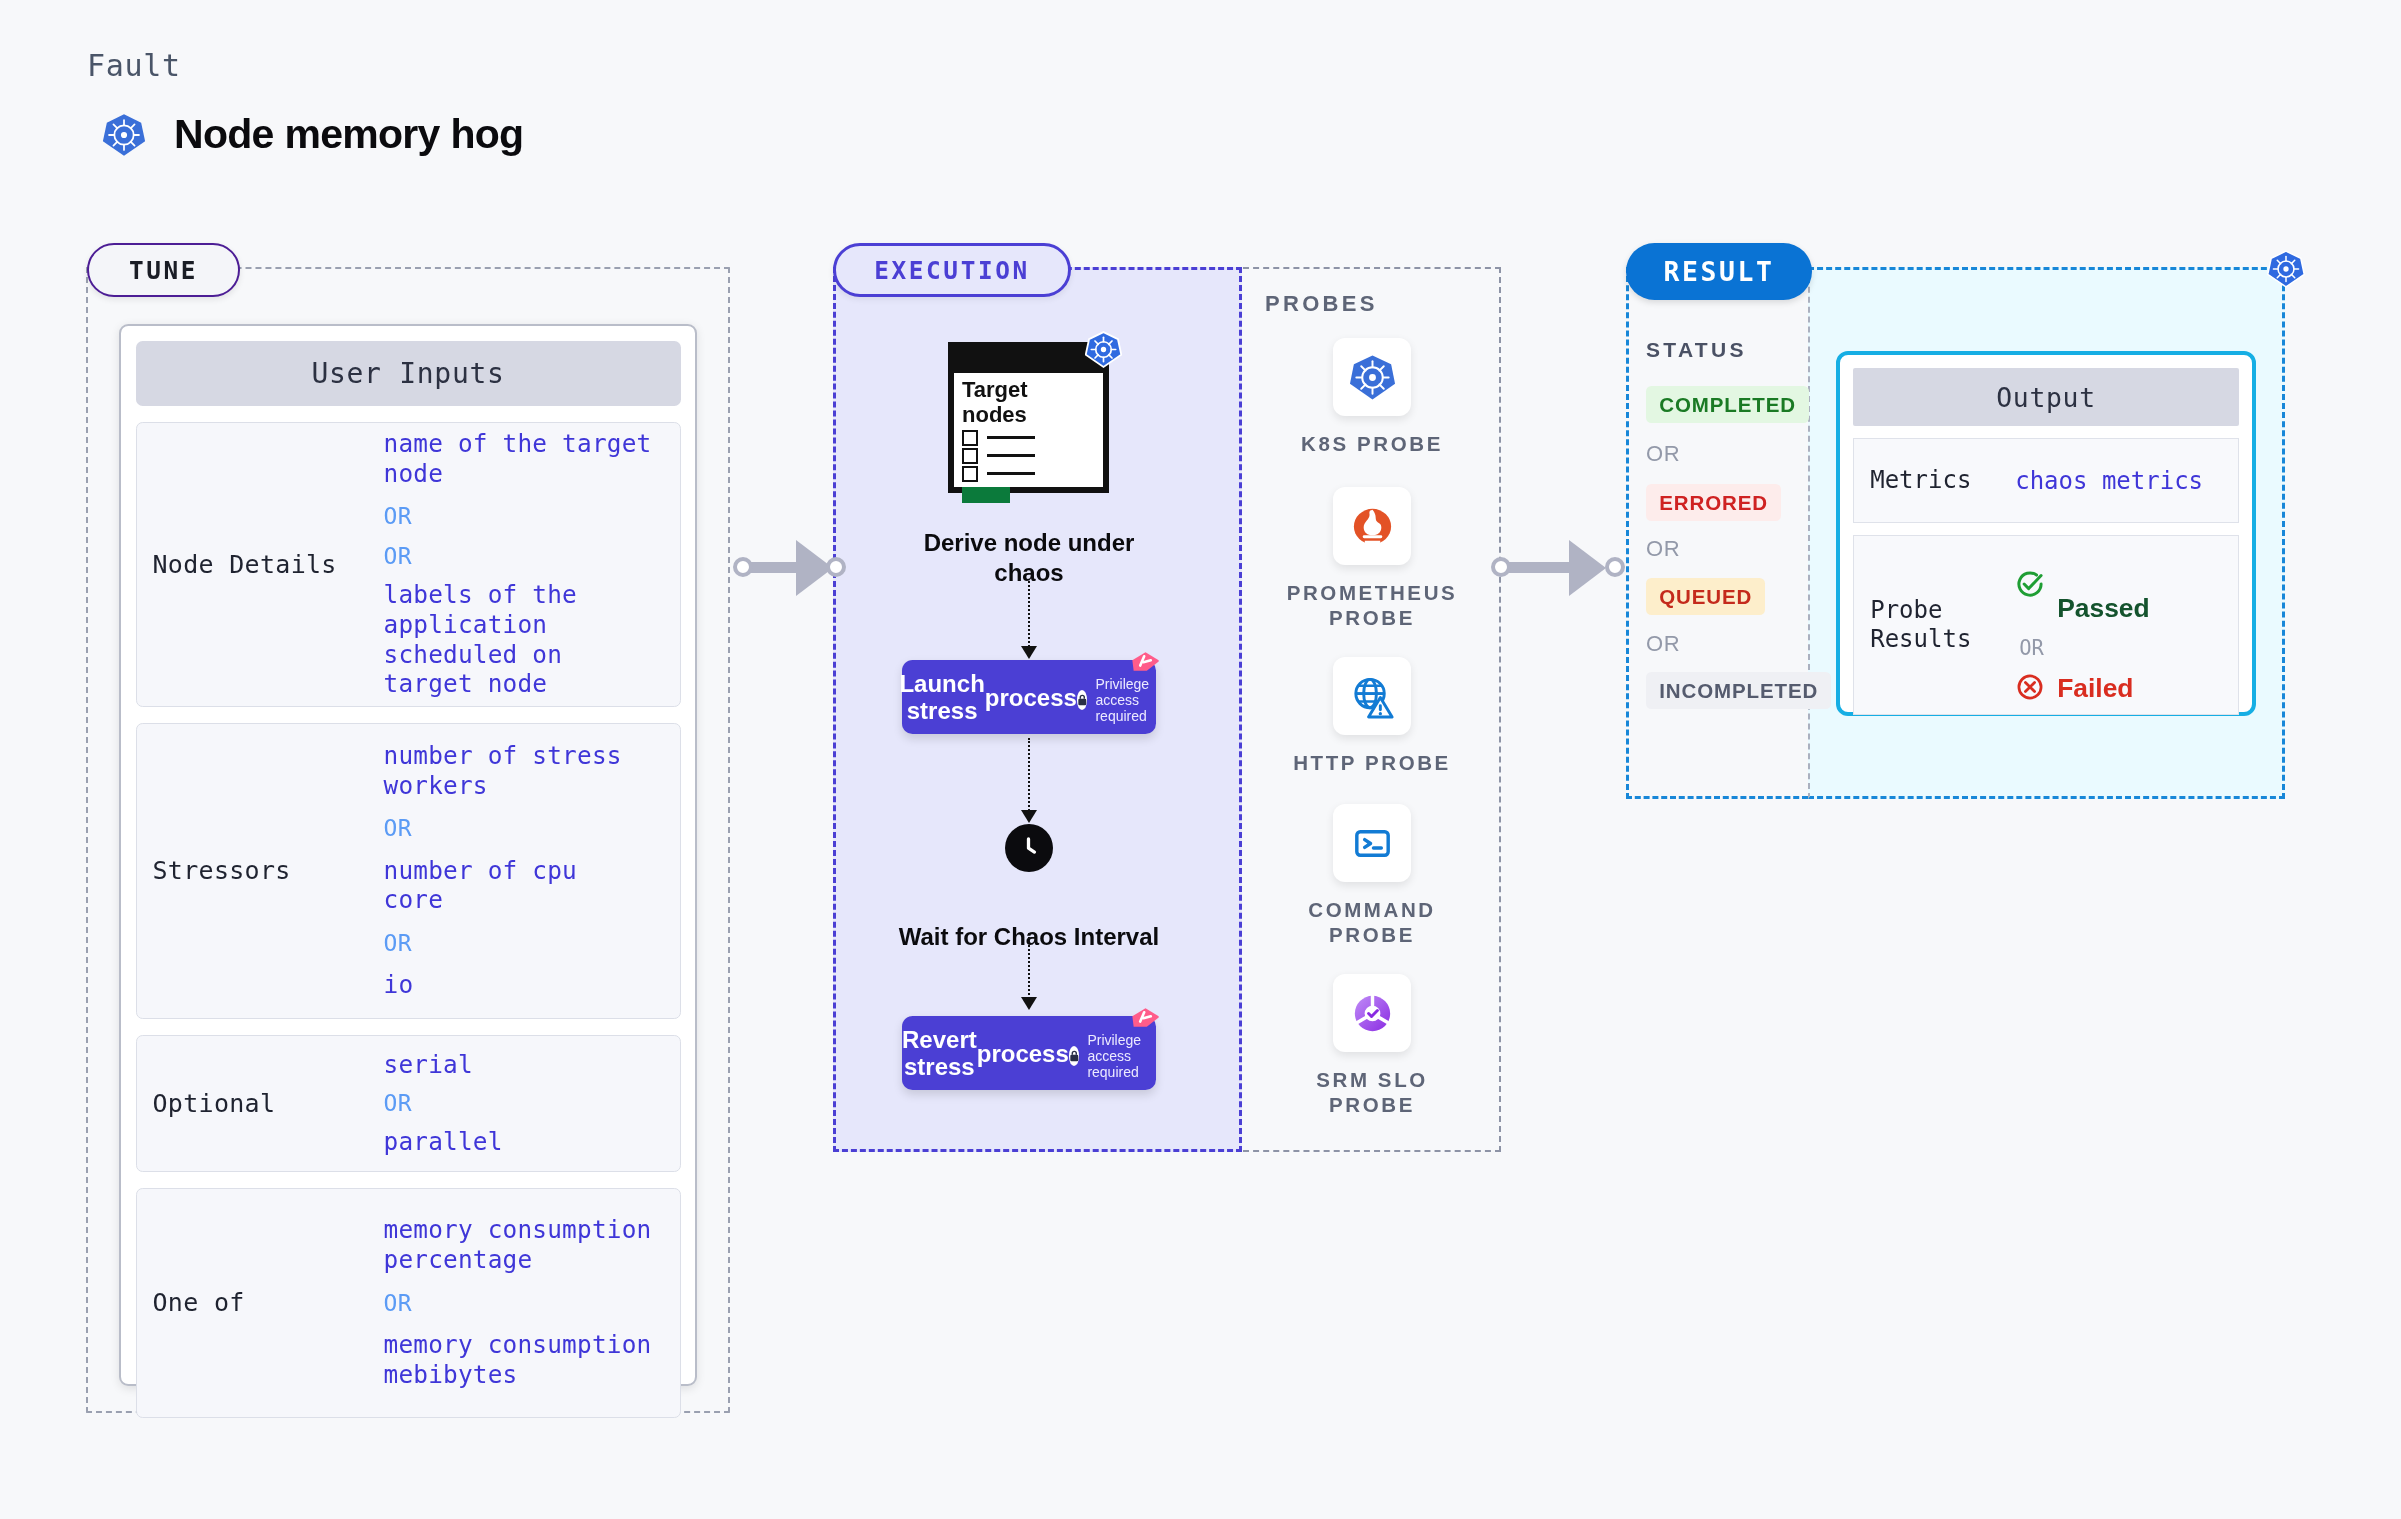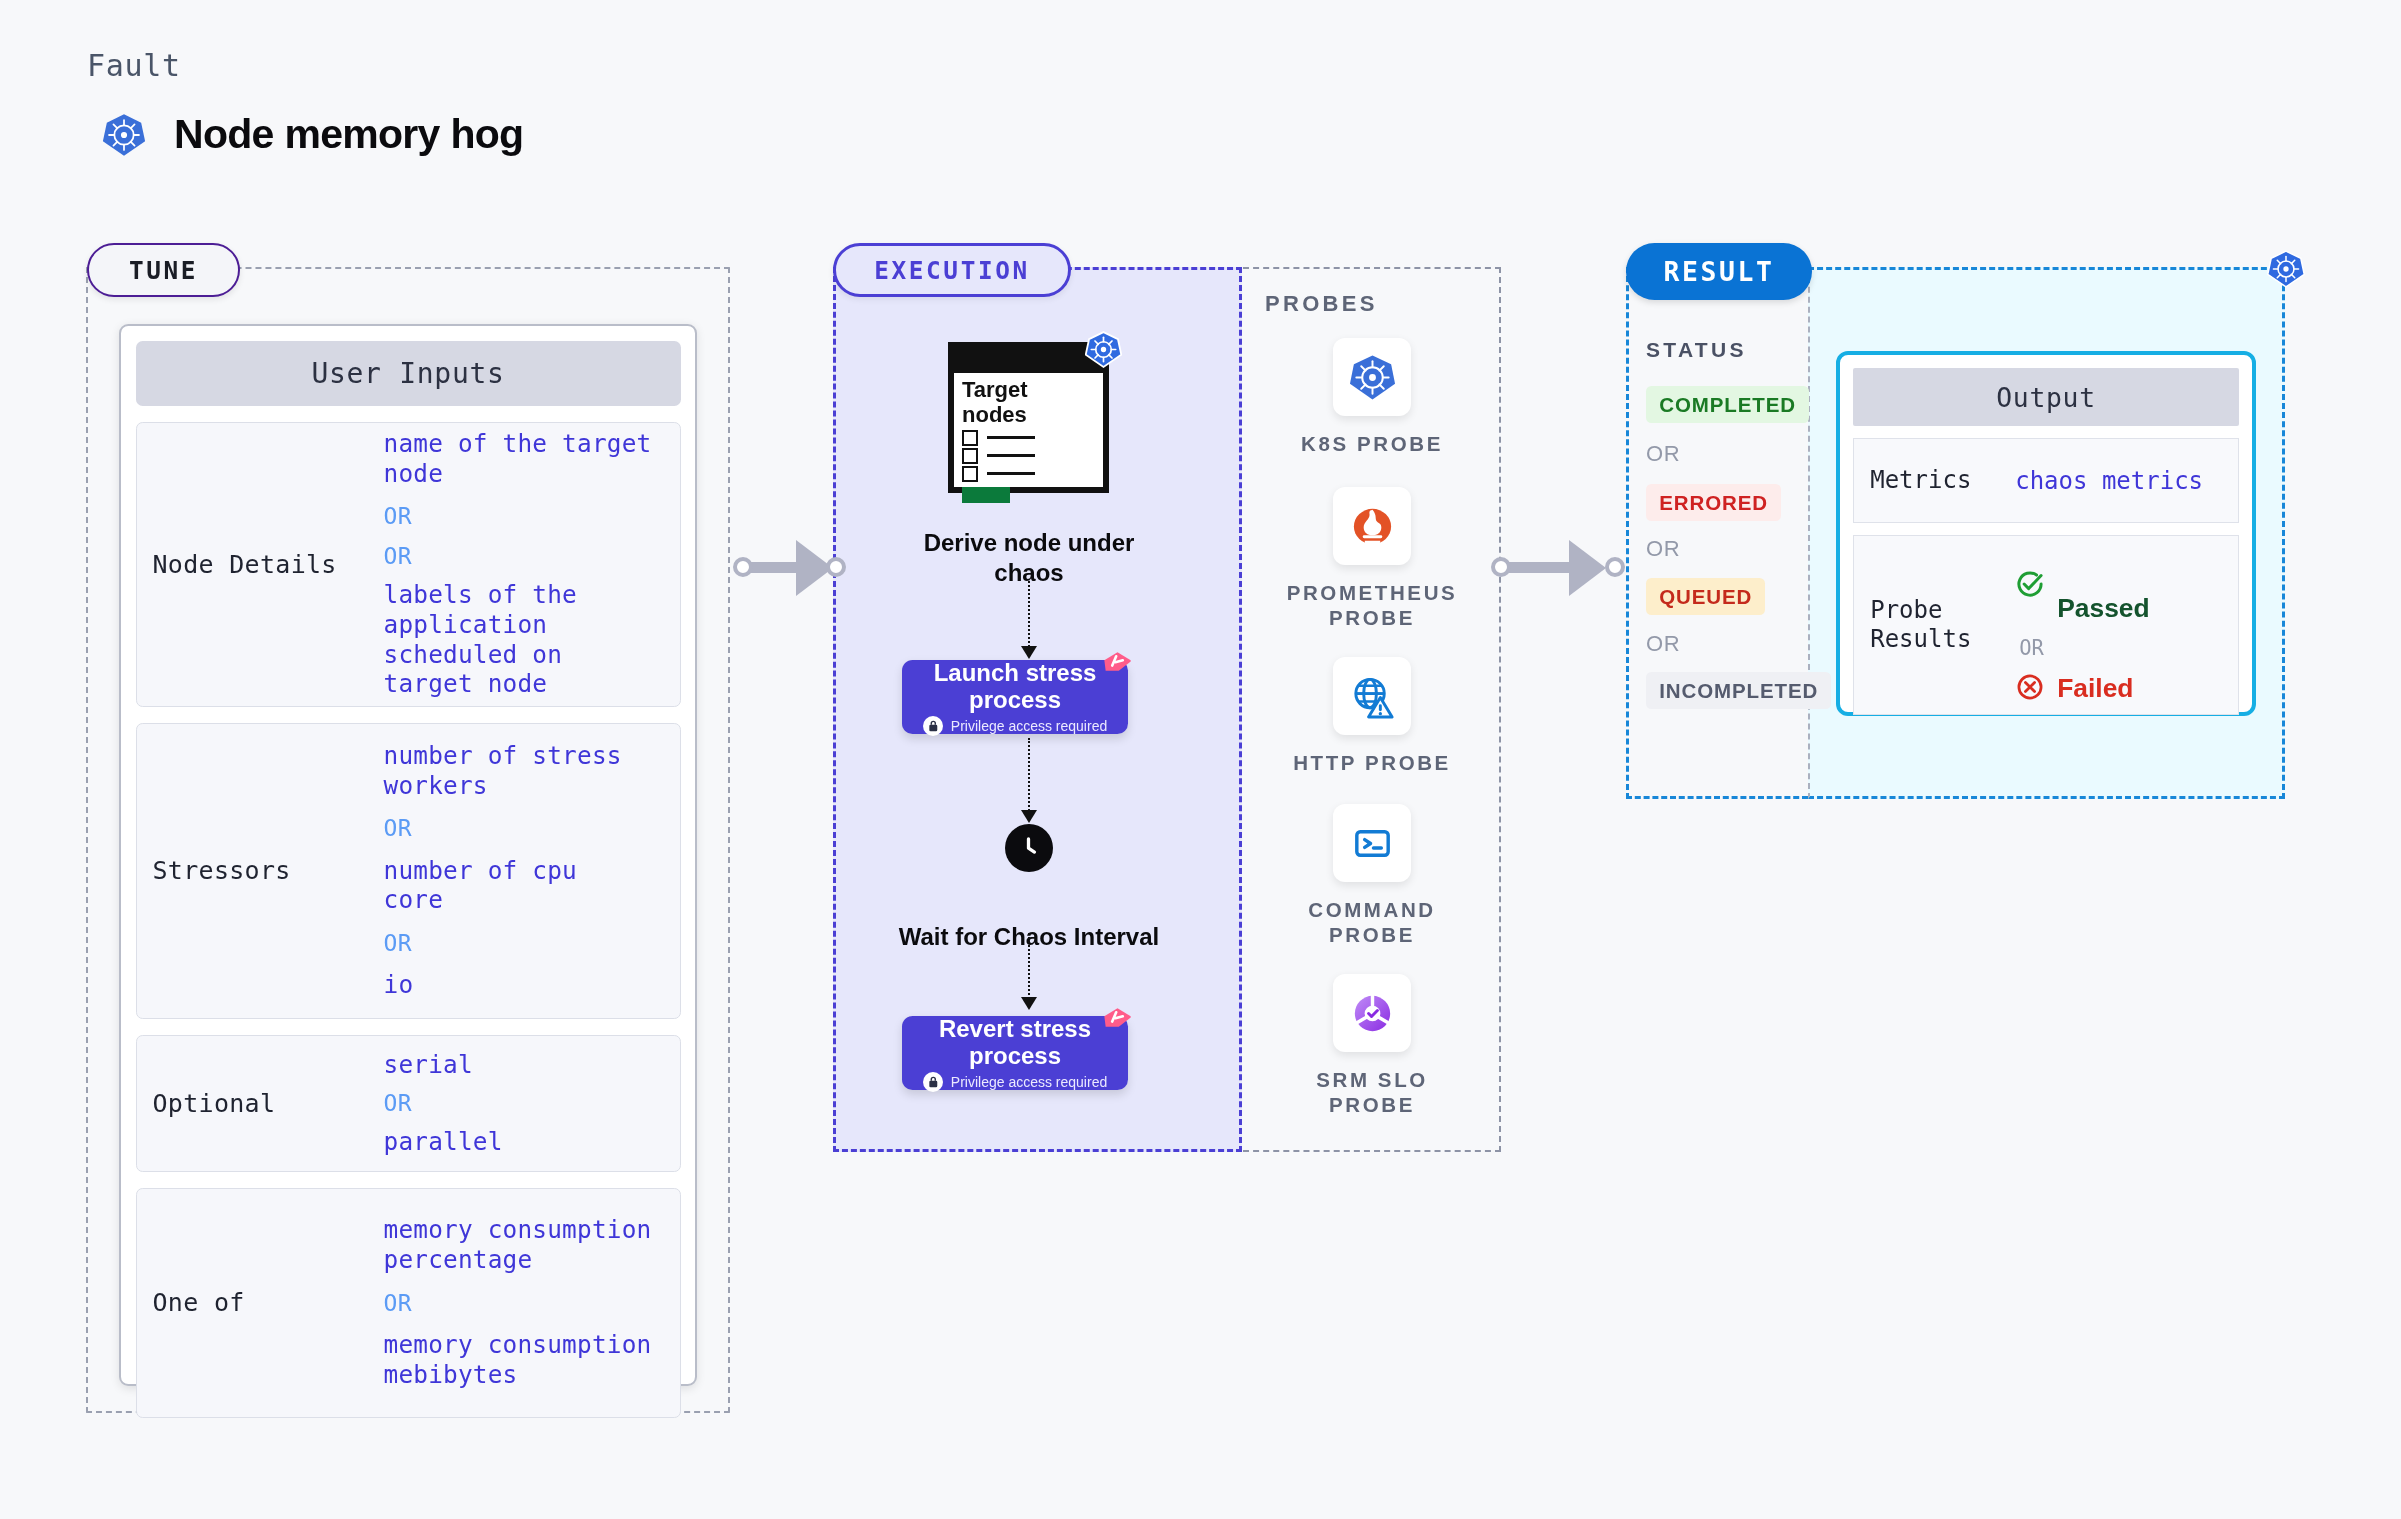--- a/index.html
+++ b/index.html
@@ -165,24 +165,24 @@
     border-left: 2.6px dotted #111;
   }
   .arrow-head {
     position: absolute; width: 0; height: 0;
     border-left: 8px solid transparent;
     border-right: 8px solid transparent;
     border-top: 13.2px solid #111;
   }
 
   .proc-box {
-    position: absolute; left: 902px; width: 226px; height: 74px;
+    position: absolute; left: 902px; width: 254px; height: 74px;
     background: #4b3fd4; border-radius: 10.6px;
     box-shadow: 0 4.6px 9.2px rgba(0,0,0,.13);
-    display: flex; flex-direction: column; align-items: center;
+    display: flex; flex-direction: row; align-items: center;
     justify-content: center; padding-top: 2.6px;
   }
   .proc-title {
     color: #fff; font-size: 24px; font-weight: bold; line-height: 1.12;
     text-align: center; max-width: 192px;
   }
   .proc-sub-row { display: flex; align-items: center; gap: 8px; margin-top: 2.6px; }
   .lock-circle {
     width: 20px; height: 20px; border-radius: 50%; background: #fff;
     display: flex; align-items: center; justify-content: center;

